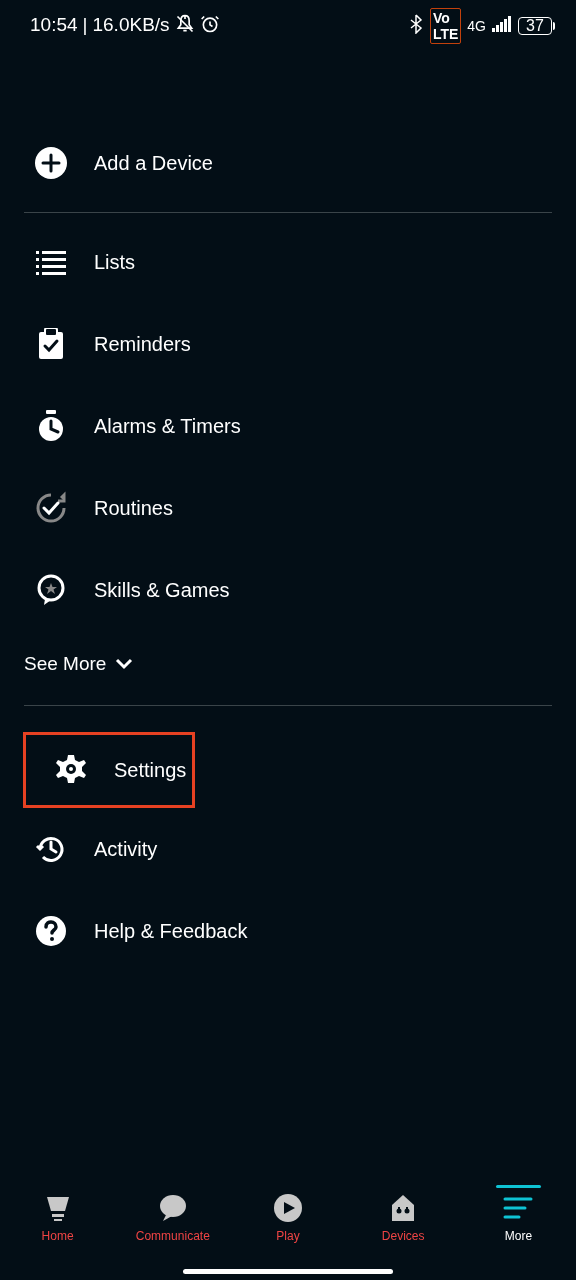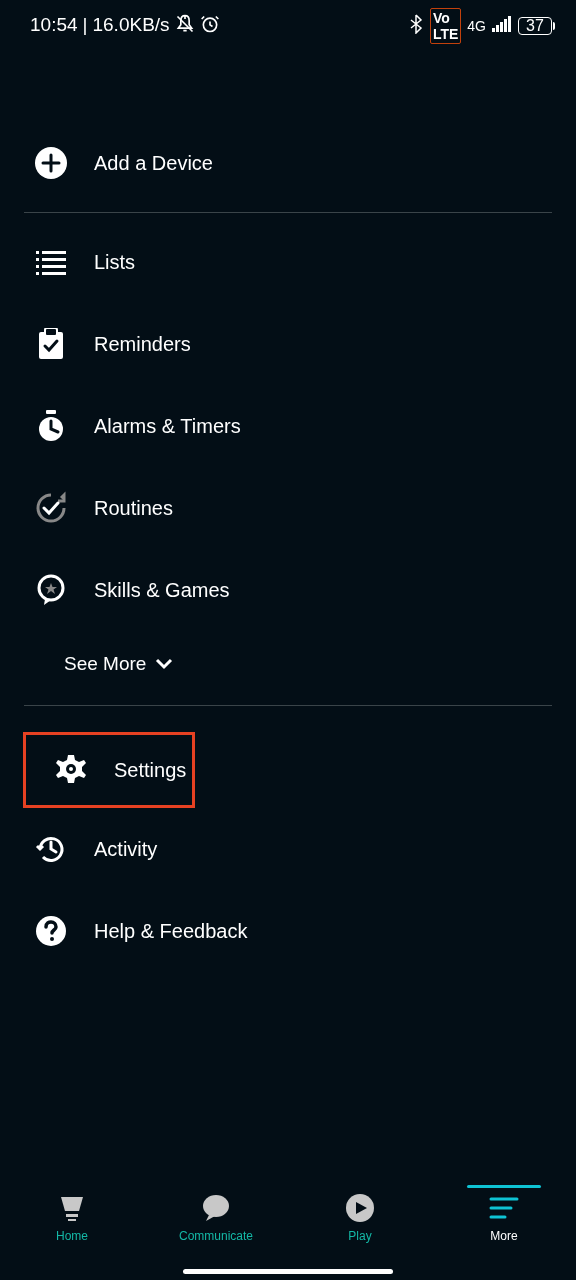--- a/index.html
+++ b/index.html
@@ -48,21 +48,20 @@
       height: 1px;
       background: #3a4449;
       margin: 8px 0;
     }
     .see-more {
       display: flex;
       align-items: center;
       gap: 9px;
       padding: 22px 0;
       font-size: 19px;
-      margin-left: 40px;
     }
     .highlighted {
       border: 3px solid #e74122;
       margin-left: -1px;
       margin-right: auto;
       width: 172px;
       padding: 18px 28px;
     }
     .bottom-nav {
       position: absolute;
@@ -77,21 +76,21 @@
     }
     .nav-item {
       display: flex;
       flex-direction: column;
       align-items: center;
       gap: 6px;
       flex: 1;
     }
     .nav-label {
       font-size: 12px;
-      color: #14b8a6;
+      color: #ef4444;
     }
     .nav-item.active .nav-label { color: #ffffff; }
     .nav-icon { width: 30px; height: 30px; display: flex; align-items: center; justify-content: center; }
     .active-indicator {
       position: absolute;
       top: -8px;
       left: 0;
       right: 0;
       height: 3px;
       background: #0ec3d4;
@@ -317,20 +316,32 @@
   </div>
   <div class="nav-item">
     <span class="nav-icon">
       <svg width="30" height="30" viewBox="0 0 30 30" fill="#c8c8c8">
           <circle cx="15" cy="15" r="14"></circle>
           <path d="M11 9 L22 15 L11 21 Z" fill="#030e16"></path>
         </svg>
     </span>
     <span class="nav-label">Play</span>
   </div>
+  <div class="nav-item">
+    <span class="nav-icon">
+      <svg width="30" height="30" viewBox="0 0 30 30" fill="#c8c8c8">
+          <path d="M15 2 L26 12 L26 28 L4 28 L4 12 Z"></path>
+          <circle cx="11" cy="18" r="2.5" fill="#030e16"></circle>
+          <circle cx="19" cy="18" r="2.5" fill="#030e16"></circle>
+          <rect x="10" y="14" width="2" height="5" fill="#030e16"></rect>
+          <rect x="18" y="14" width="2" height="5" fill="#030e16"></rect>
+        </svg>
+    </span>
+    <span class="nav-label">Devices</span>
+  </div>
   <div class="nav-item active" style="position:relative;">
     <div class="active-indicator" style="left:35px;right:35px;"></div>
     <span class="nav-icon">
       <svg width="30" height="24" viewBox="0 0 30 24" fill="none" stroke="#0ec3d4" stroke-width="3" stroke-linecap="round">
           <line x1="2" y1="3" x2="28" y2="3"></line>
           <line x1="2" y1="12" x2="22" y2="12"></line>
           <line x1="2" y1="21" x2="16" y2="21"></line>
         </svg>
     </span>
     <span class="nav-label">More</span>

